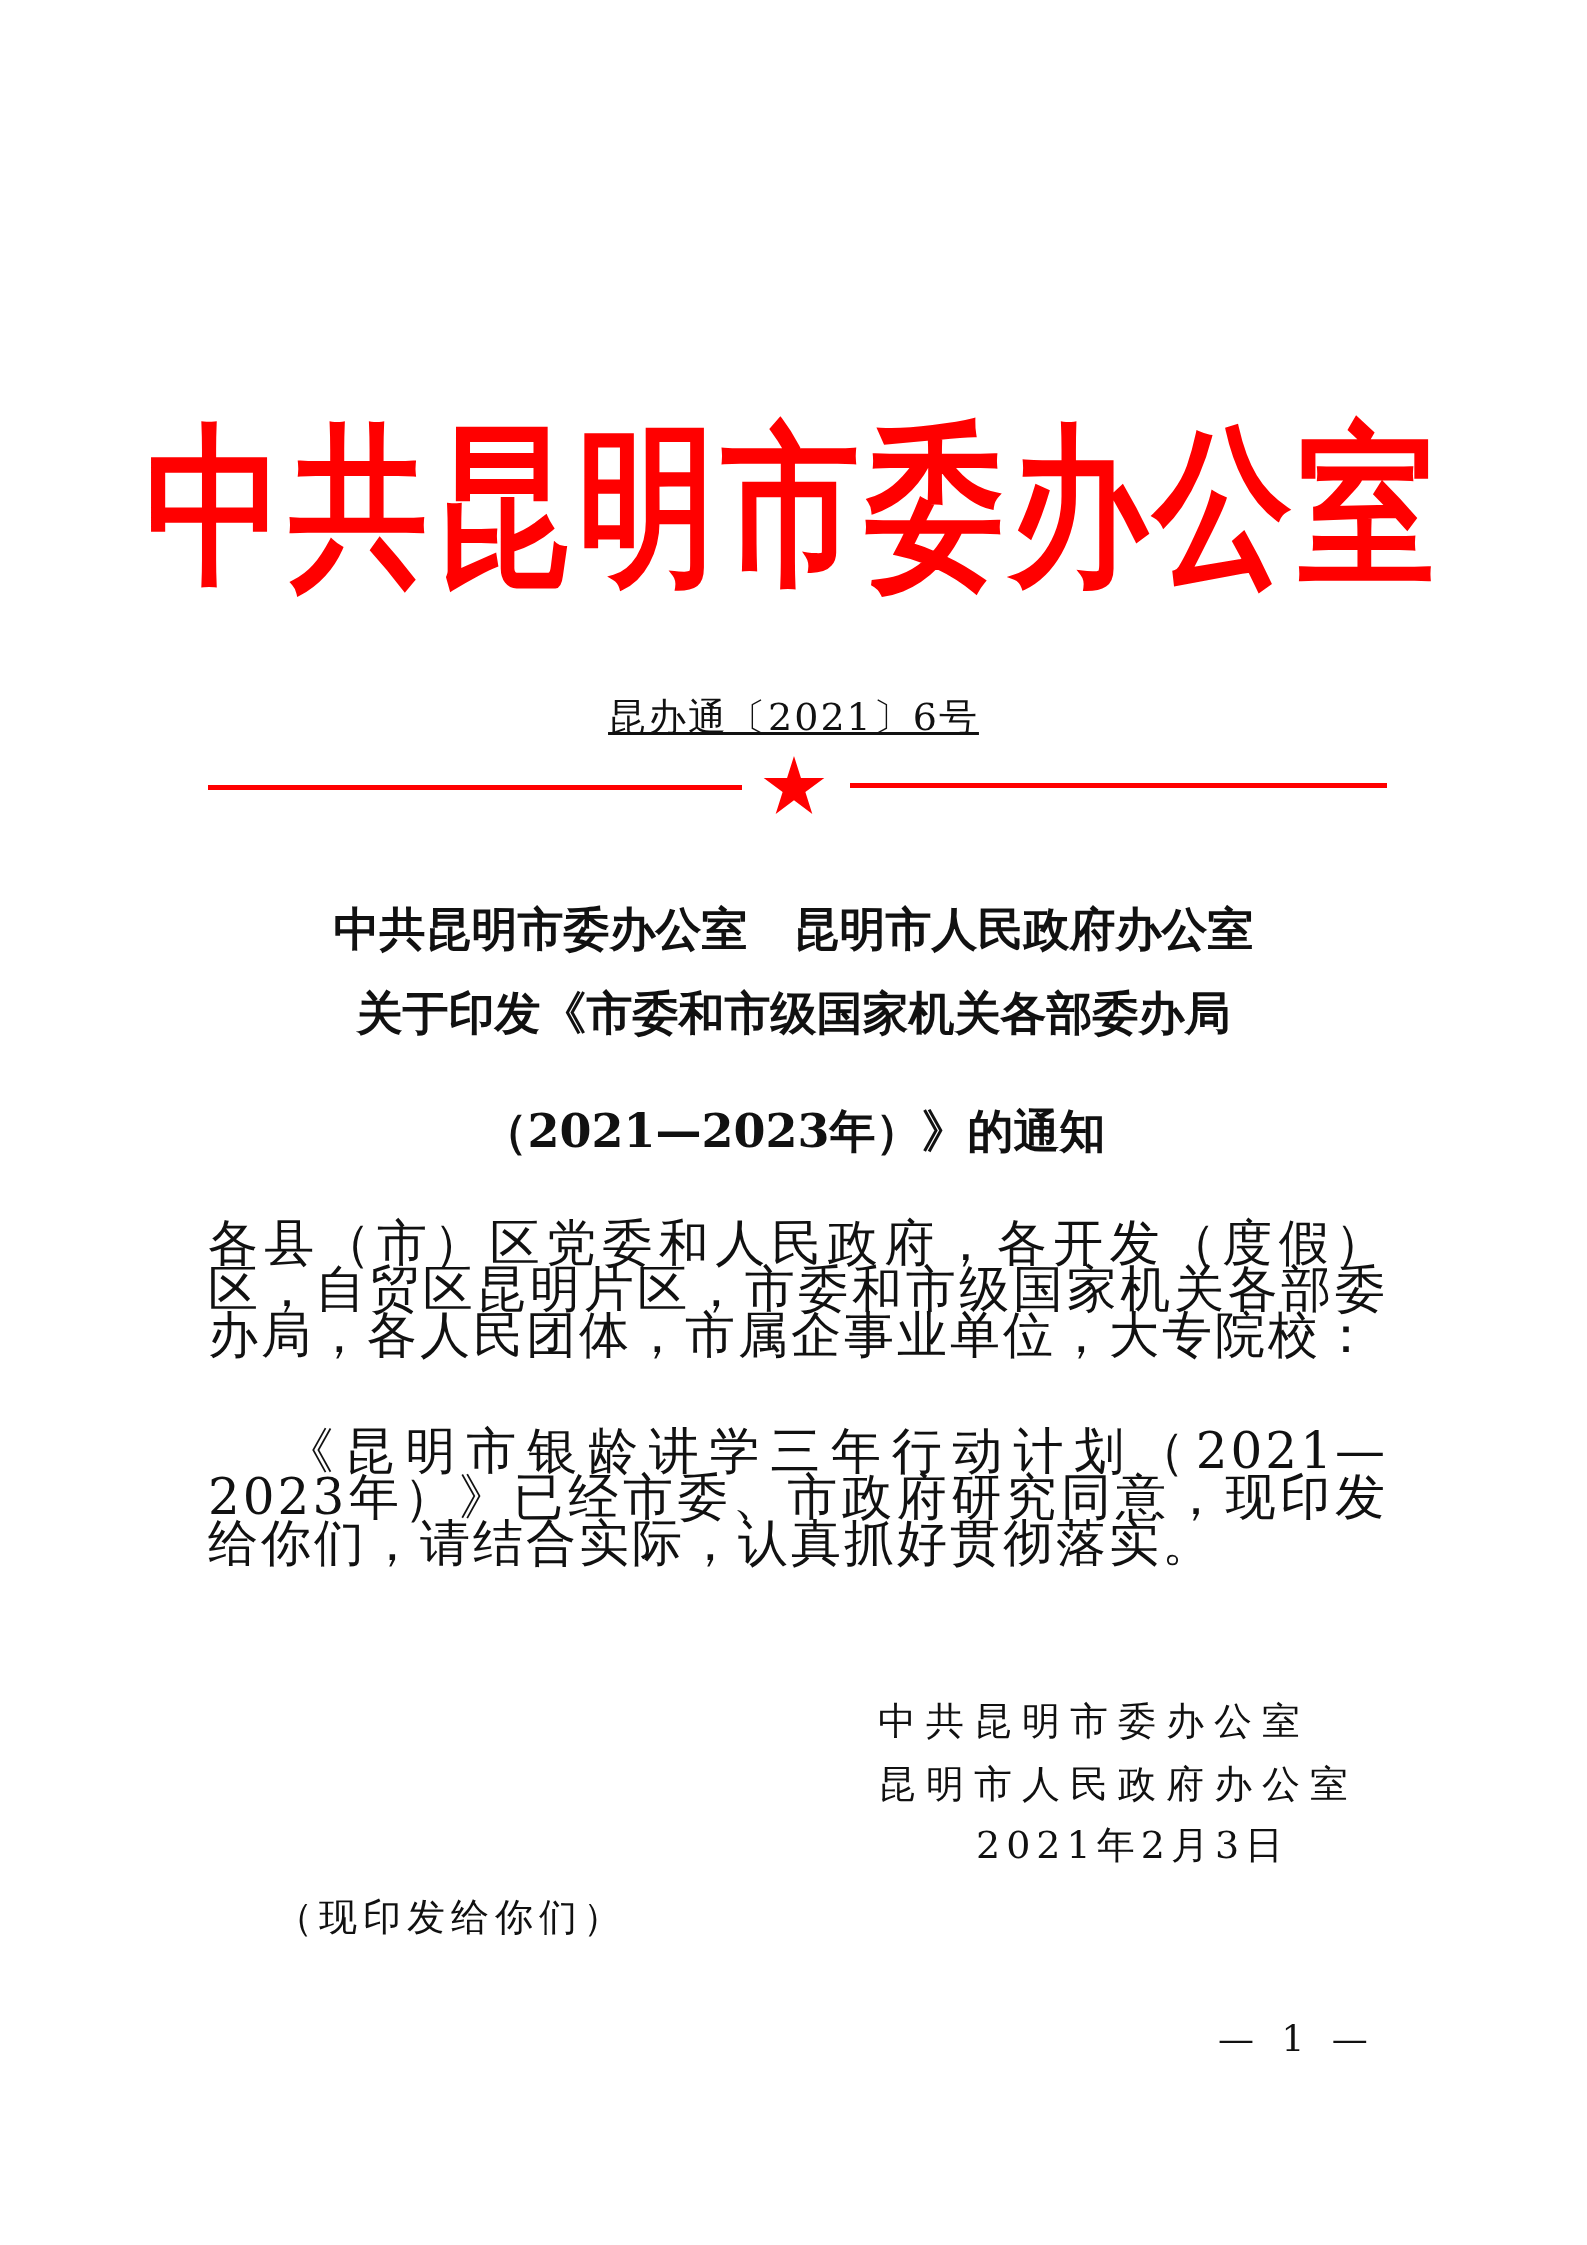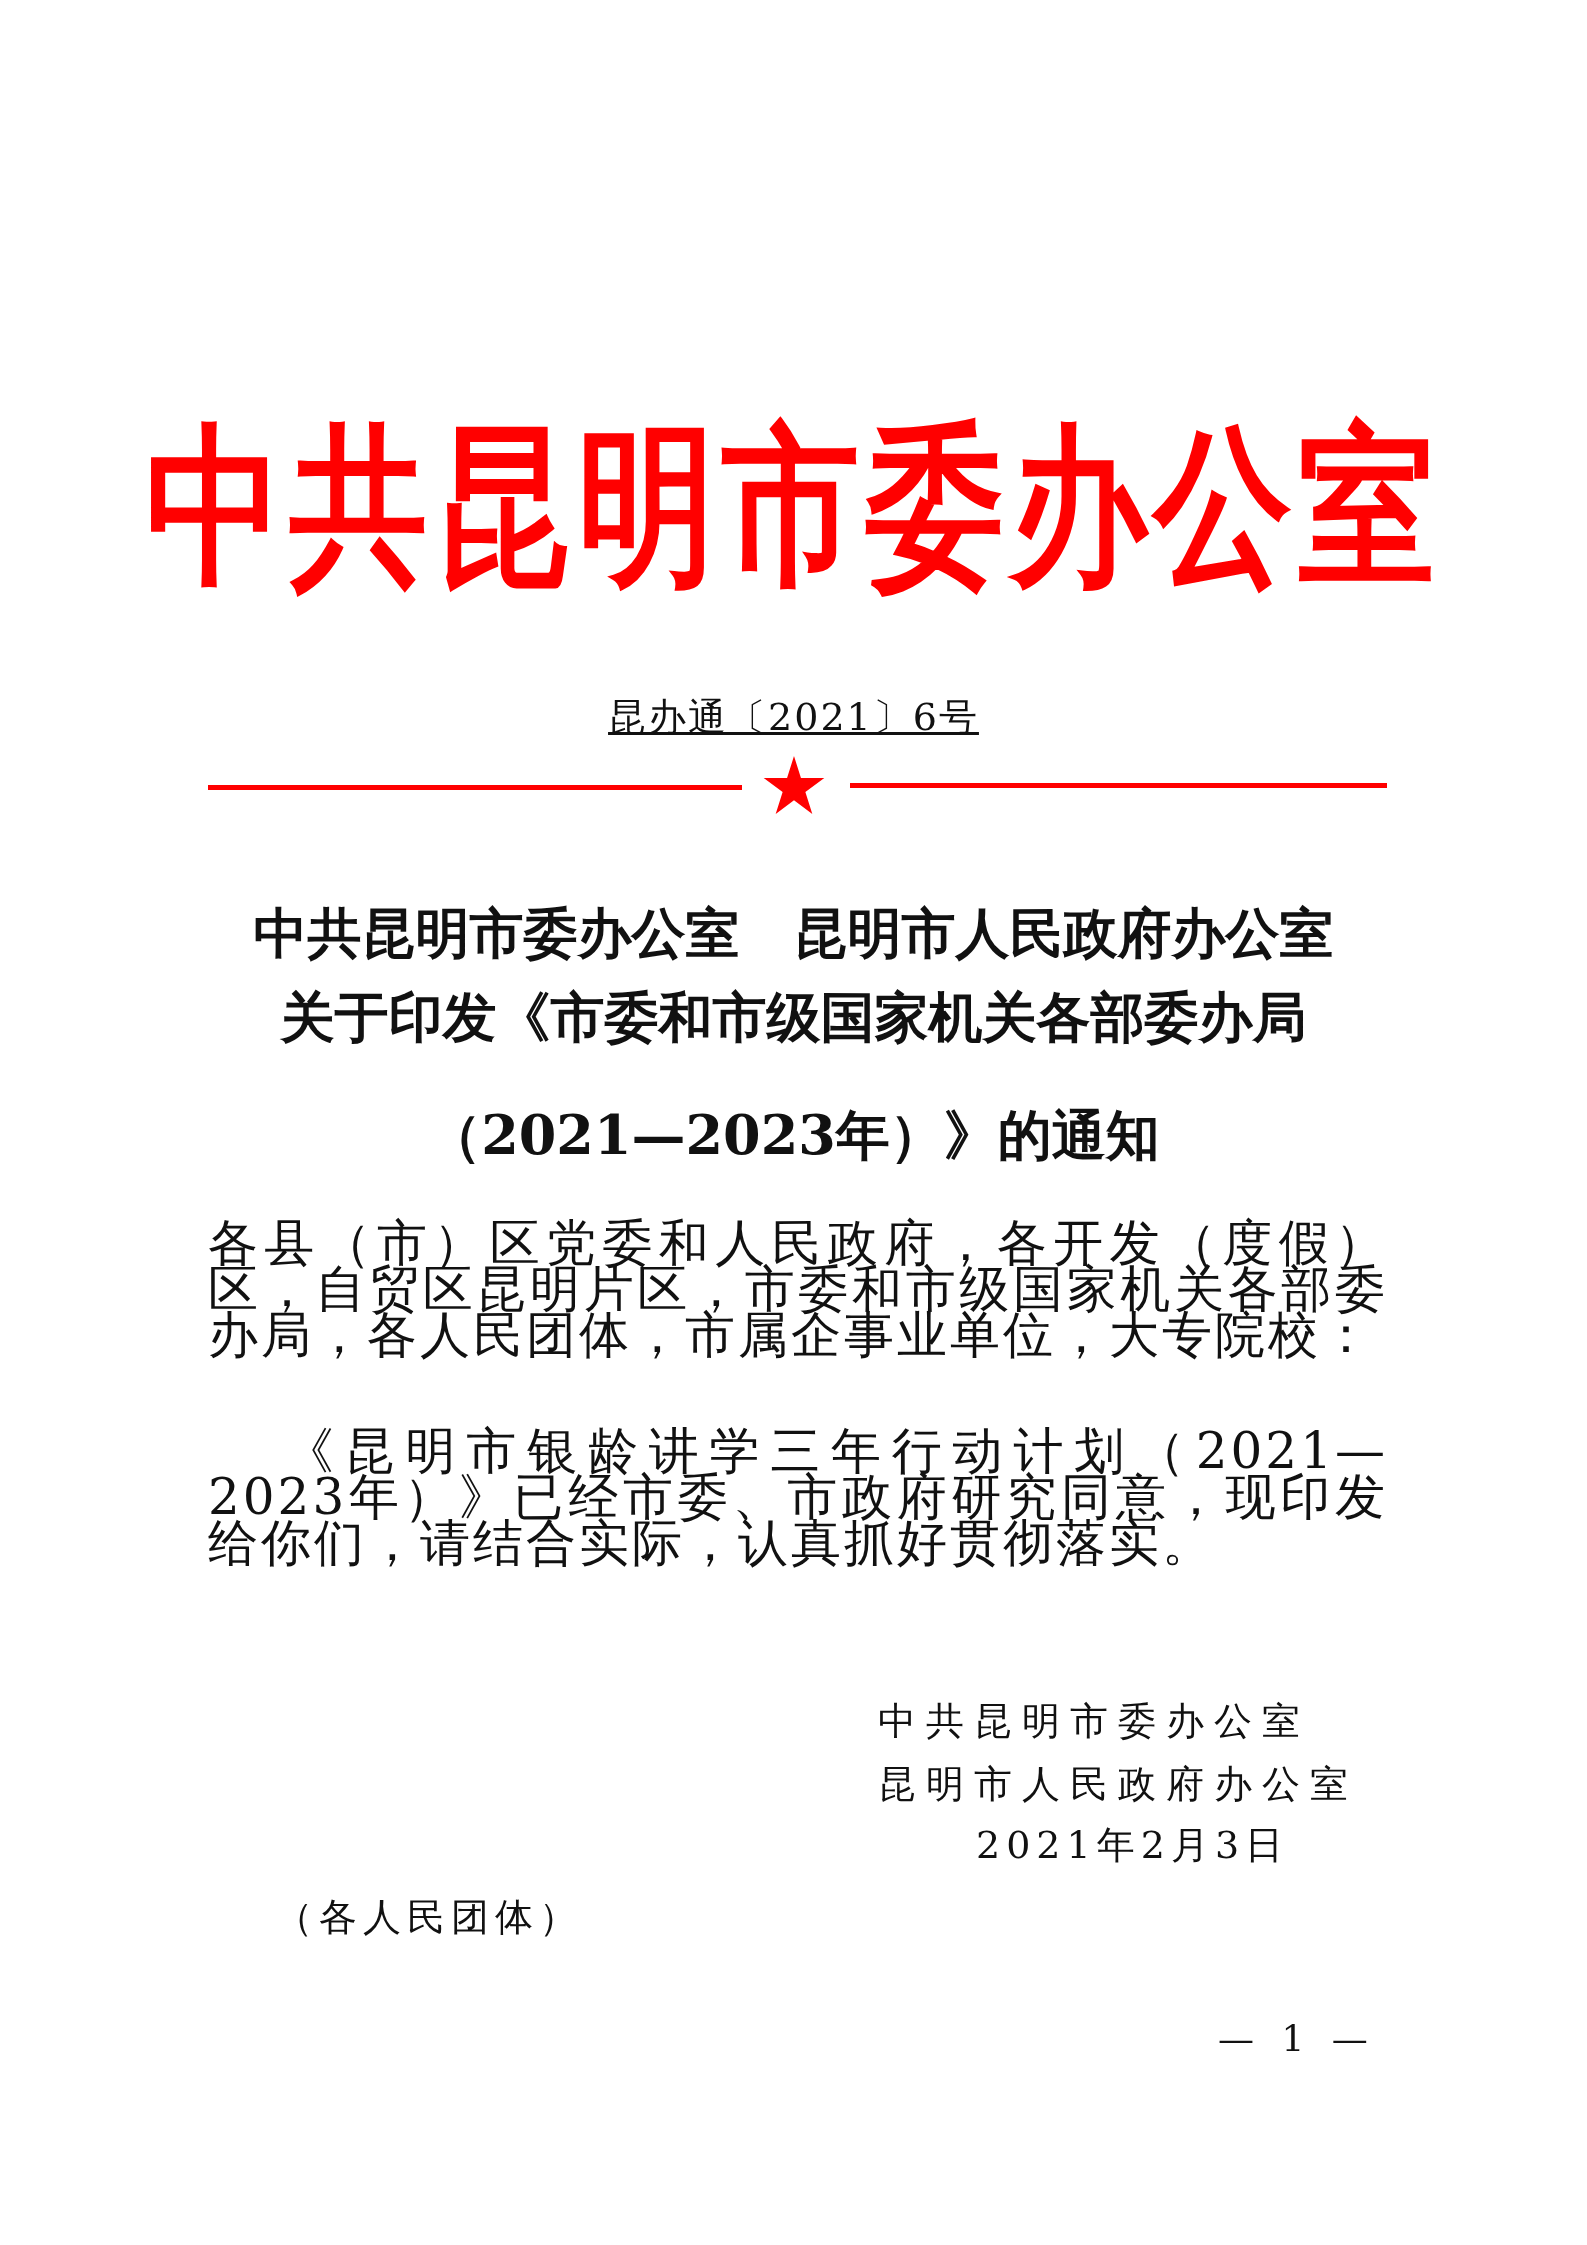--- a/index.html
+++ b/index.html
@@ -8,21 +8,21 @@
   .abs { position: absolute; }
   .masthead { left: 0; width: 1587px; top: 420px; text-align: center;
               color: #ff0000; font-size: 138px; font-weight: bold; letter-spacing: 6px;
               font-family: "DejaVu Serif", "Liberation Serif", serif;
               transform: scaleY(1.25); transform-origin: top center; line-height: 1; }
   .docnum { left: 0; width: 1587px; top: 692px; text-align: center; font-size: 38px; letter-spacing: 2px; text-decoration: underline; }
   .rule { height: 5px; background: #ff0000; }
   .rule-left { left: 208px; top: 785px; width: 534px; }
   .rule-right { left: 850px; top: 783px; width: 537px; }
   .star { left: 760px; top: 756px; width: 68px; height: 60px; }
-  .title { left: 0; width: 1587px; text-align: center; font-size: 54px; font-weight: bold; line-height: 1; }
+  .title { left: 0; width: 1587px; text-align: center; font-size: 46px; font-weight: bold; line-height: 1; }
   .t1 { top: 906px; }
   .t2 { top: 990px; }
   .t3 { top: 1080px; margin-top: 28px; }
   .para { left: 208px; width: 1180px; font-size: 50px; line-height: 46px; letter-spacing: 3px; text-align: justify; }
   .p1 { top: 1220px; }
   .p2 { top: 1428px; text-indent: 76px; }
   .sig { font-size: 38px; letter-spacing: 10px; line-height: 1; }
   .s1 { left: 878px; top: 1702px; }
   .s2 { left: 878px; top: 1765px; }
   .s3 { left: 976px; top: 1826px; letter-spacing: 6px; text-align: center; }
@@ -46,15 +46,15 @@
 <div class="abs title t2">关于印发《市委和市级国家机关各部委办局</div>
 <div class="abs title t3">（2021—2023年）》的通知</div>
 
 <div class="abs para p1">各县（市）区党委和人民政府，各开发（度假）区，自贸区昆明片区，市委和市级国家机关各部委办局，各人民团体，市属企事业单位，大专院校：</div>
 <div class="abs para p2">《昆明市银龄讲学三年行动计划（2021—2023年）》已经市委、市政府研究同意，现印发给你们，请结合实际，认真抓好贯彻落实。</div>
 
 <div class="abs sig s1">中共昆明市委办公室</div>
 <div class="abs sig s2">昆明市人民政府办公室</div>
 <div class="abs sig s3">2021年2月3日</div>
 
-<div class="abs note">（各人民团体）</div>
+<div class="abs note">（现印发给你们）</div>
 
 <div class="abs pagenum">— 1 —</div>
 
 </body></html>

